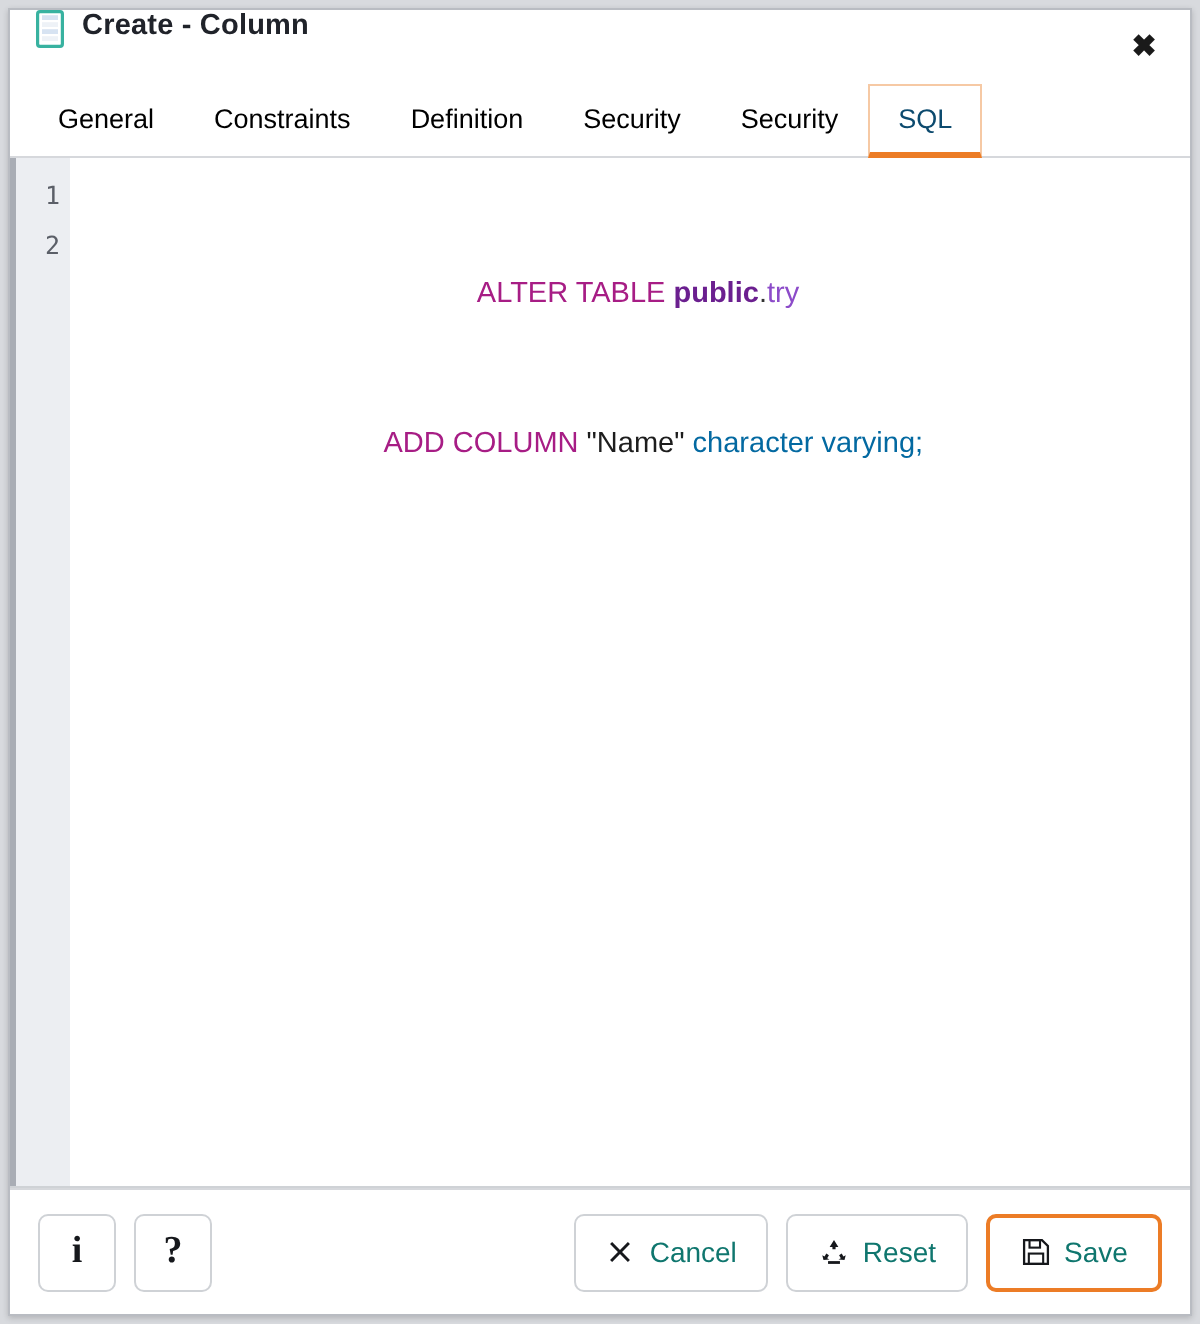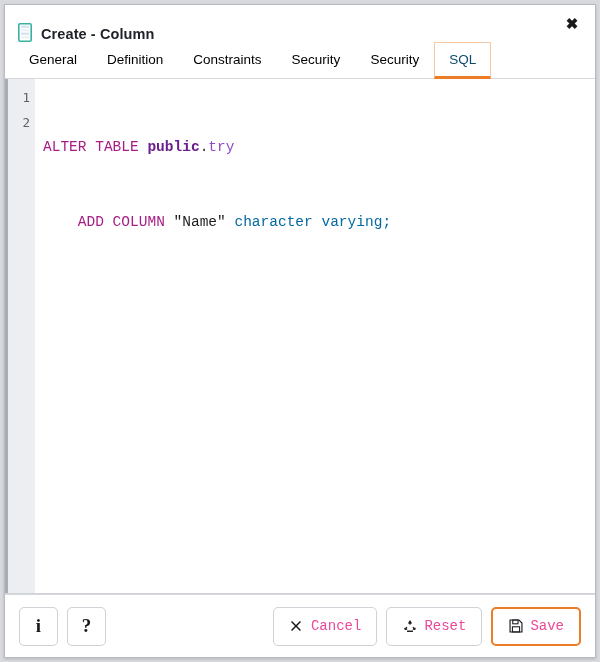--- a/index.html
+++ b/index.html
@@ -27,21 +27,21 @@
     display: flex;
     flex-direction: column;
     box-shadow: 0 1px 3px rgba(0,0,0,0.18);
   }
 
   
   .titlebar {
     height: 37px;
     flex: 0 0 37px;
     display: flex;
-    align-items: flex-end;
+    align-items: flex-start;
     padding: 0 10px 0 13px;
     background: #ffffff;
     box-sizing: border-box;
     position: relative;
   }
   .title-icon {
     width: 14px;
     height: 19px;
     margin-right: 9px;
     flex: 0 0 14px;
@@ -127,27 +127,28 @@
     padding-right: 5px;
     font-family: "DejaVu Sans Mono", monospace;
     font-size: 12.5px;
     color: #5b5f68;
     line-height: 25px;
     user-select: none;
   }
   .code {
     flex: 1 1 auto;
     padding: 6px 0 0 8px;
-    font-family: Liberation Mono, monospace;
+    font-family: Liberation Sans, sans-serif;
     font-size: 14.5px;
     line-height: 25px;
     white-space: pre;
     color: #202020;
     overflow: auto;
     cursor: text;
+    text-align: center;
   }
   .k    { color: #a71d85; }           
   .sch  { color: #6b1f8f; font-weight: bold; } 
   .dot  { color: #333333; }
   .obj  { color: #8c4bc9; }           
   .str  { color: #1d1d1d; }           
   .typ  { color: #0369a1; }           
 
   
   .footer {
@@ -186,24 +187,24 @@
     height: 39px;
     border: 1px solid #cfd2d6;
     border-radius: 5px;
     background: #ffffff;
     display: flex;
     align-items: center;
     justify-content: center;
     gap: 7px;
     padding: 0 15px;
     font-size: 14px;
-    color: #ec4899;
+    color: #0f766e;
     cursor: pointer;
     box-sizing: border-box;
-    font-family: Liberation Mono, monospace;
+    font-family: Liberation Sans, sans-serif;
     white-space: nowrap;
   }
   .btn.focus {
     border: 2px solid #ec7c26;
   }
   .btn-ico {
     display: flex;
     align-items: center;
     justify-content: center;
     width: 15px;
@@ -227,22 +228,22 @@
       <rect x="3" y="6.1" width="8" height="2.4" fill="#eef2f7"></rect>
       <rect x="3" y="9.6" width="8" height="2.4" fill="#d7e3f2"></rect>
       <rect x="3" y="13.1" width="8" height="2.4" fill="#eef2f7"></rect>
     </svg>
     <span class="title-text">Create - Column</span>
     <button class="close-btn">✖</button>
   </div>
 
   <div class="tabbar">
     <div class="tab">General</div>
+    <div class="tab">Constraints</div>
     <div class="tab">Definition</div>
-    <div class="tab">Constraints</div>
     <div class="tab">Security</div>
     <div class="tab">Security</div>
     <div class="tab active">SQL</div>
   </div>
 
   <div class="editor">
     <div class="gutter">
       <div>1</div>
       <div>2</div>
     </div>

